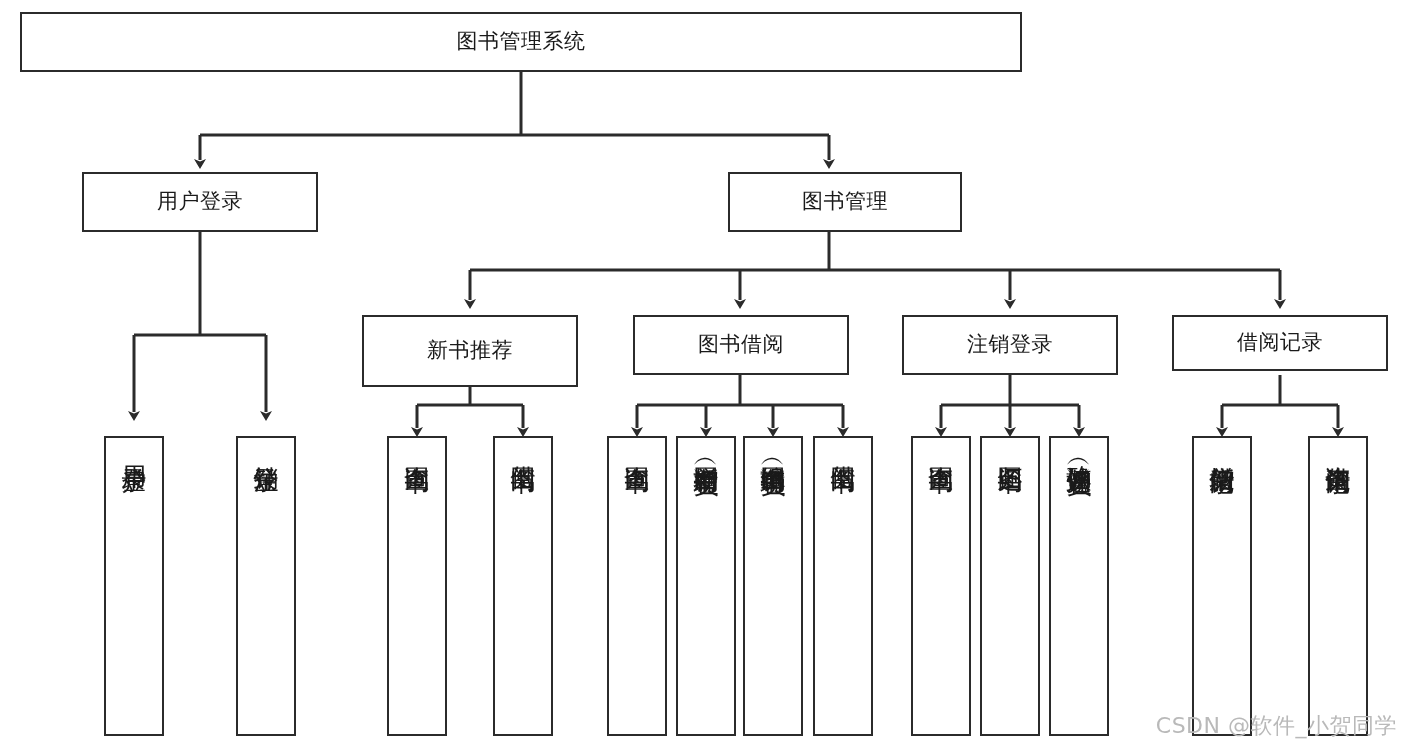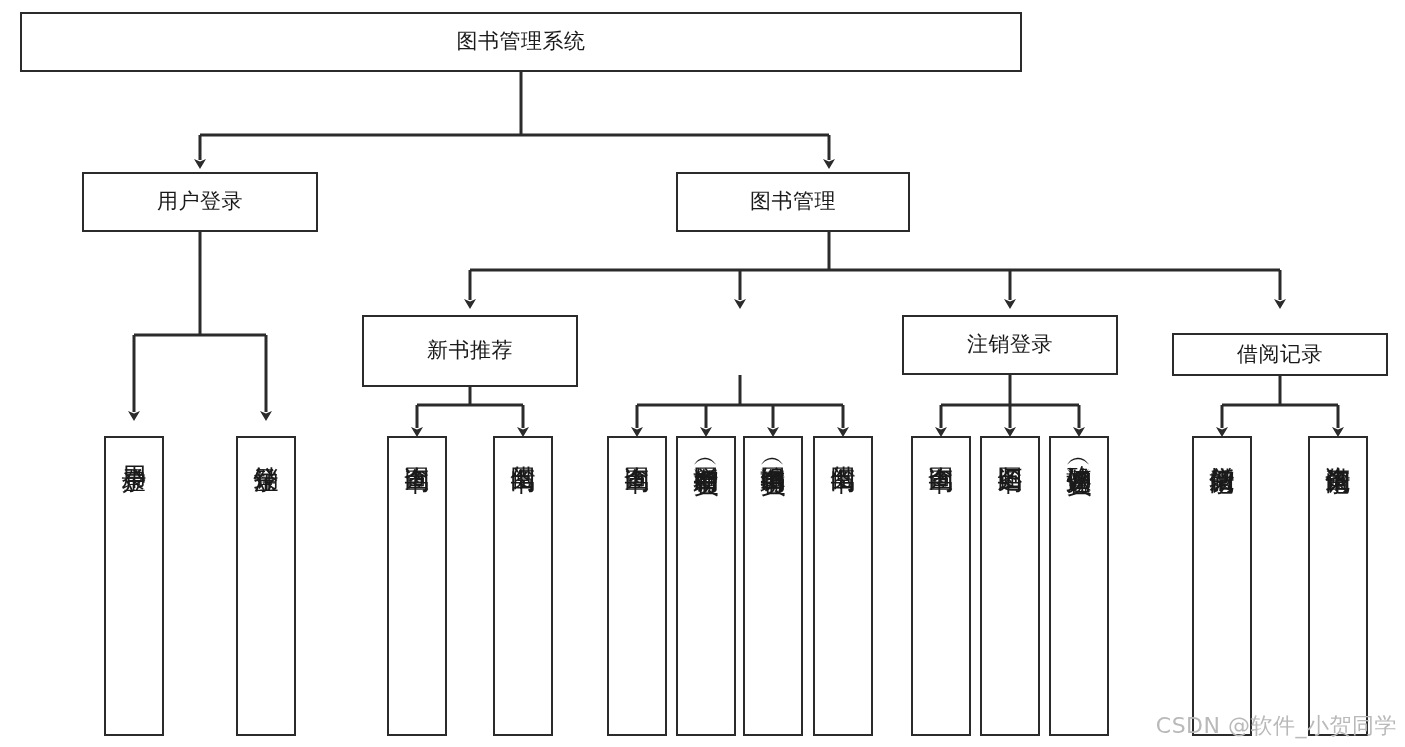--- a/index.html
+++ b/index.html
@@ -126,31 +126,34 @@
     </g>
   </svg>
 
   <div class="node horiz" style="left:20px; top:12px; width:1002px; height:60px;">
     <span class="node-label">图书管理系统</span>
   </div>
 
   <div class="node horiz" style="left:82px; top:172px; width:236px; height:60px;">
     <span class="node-label">用户登录</span>
   </div>
-  <div class="node horiz" style="left:676px; top:172px; width:234px; height:60px;">
+  <div class="node horiz" style="left:728px; top:172px; width:234px; height:60px;">
     <span class="node-label">图书管理</span>
   </div>
 
   <div class="node horiz" style="left:362px; top:315px; width:216px; height:72px;">
     <span class="node-label">新书推荐</span>
   </div>
+  <div class="node horiz" style="left:633px; top:315px; width:216px; height:60px;">
+    <span class="node-label">图书借阅</span>
+  </div>
   <div class="node horiz" style="left:902px; top:315px; width:216px; height:60px;">
     <span class="node-label">注销登录</span>
   </div>
-  <div class="node horiz" style="left:1172px; top:333px; width:216px; height:43px;">
+  <div class="node horiz" style="left:1172px; top:315px; width:216px; height:56px;">
     <span class="node-label">借阅记录</span>
   </div>
 
   <div class="node vert" style="left:104px; top:436px; width:60px; height:300px;">
     <span class="node-label">用户登录</span>
   </div>
   <div class="node vert" style="left:236px; top:436px; width:60px; height:300px;">
     <span class="node-label">注销登录</span>
   </div>
 

